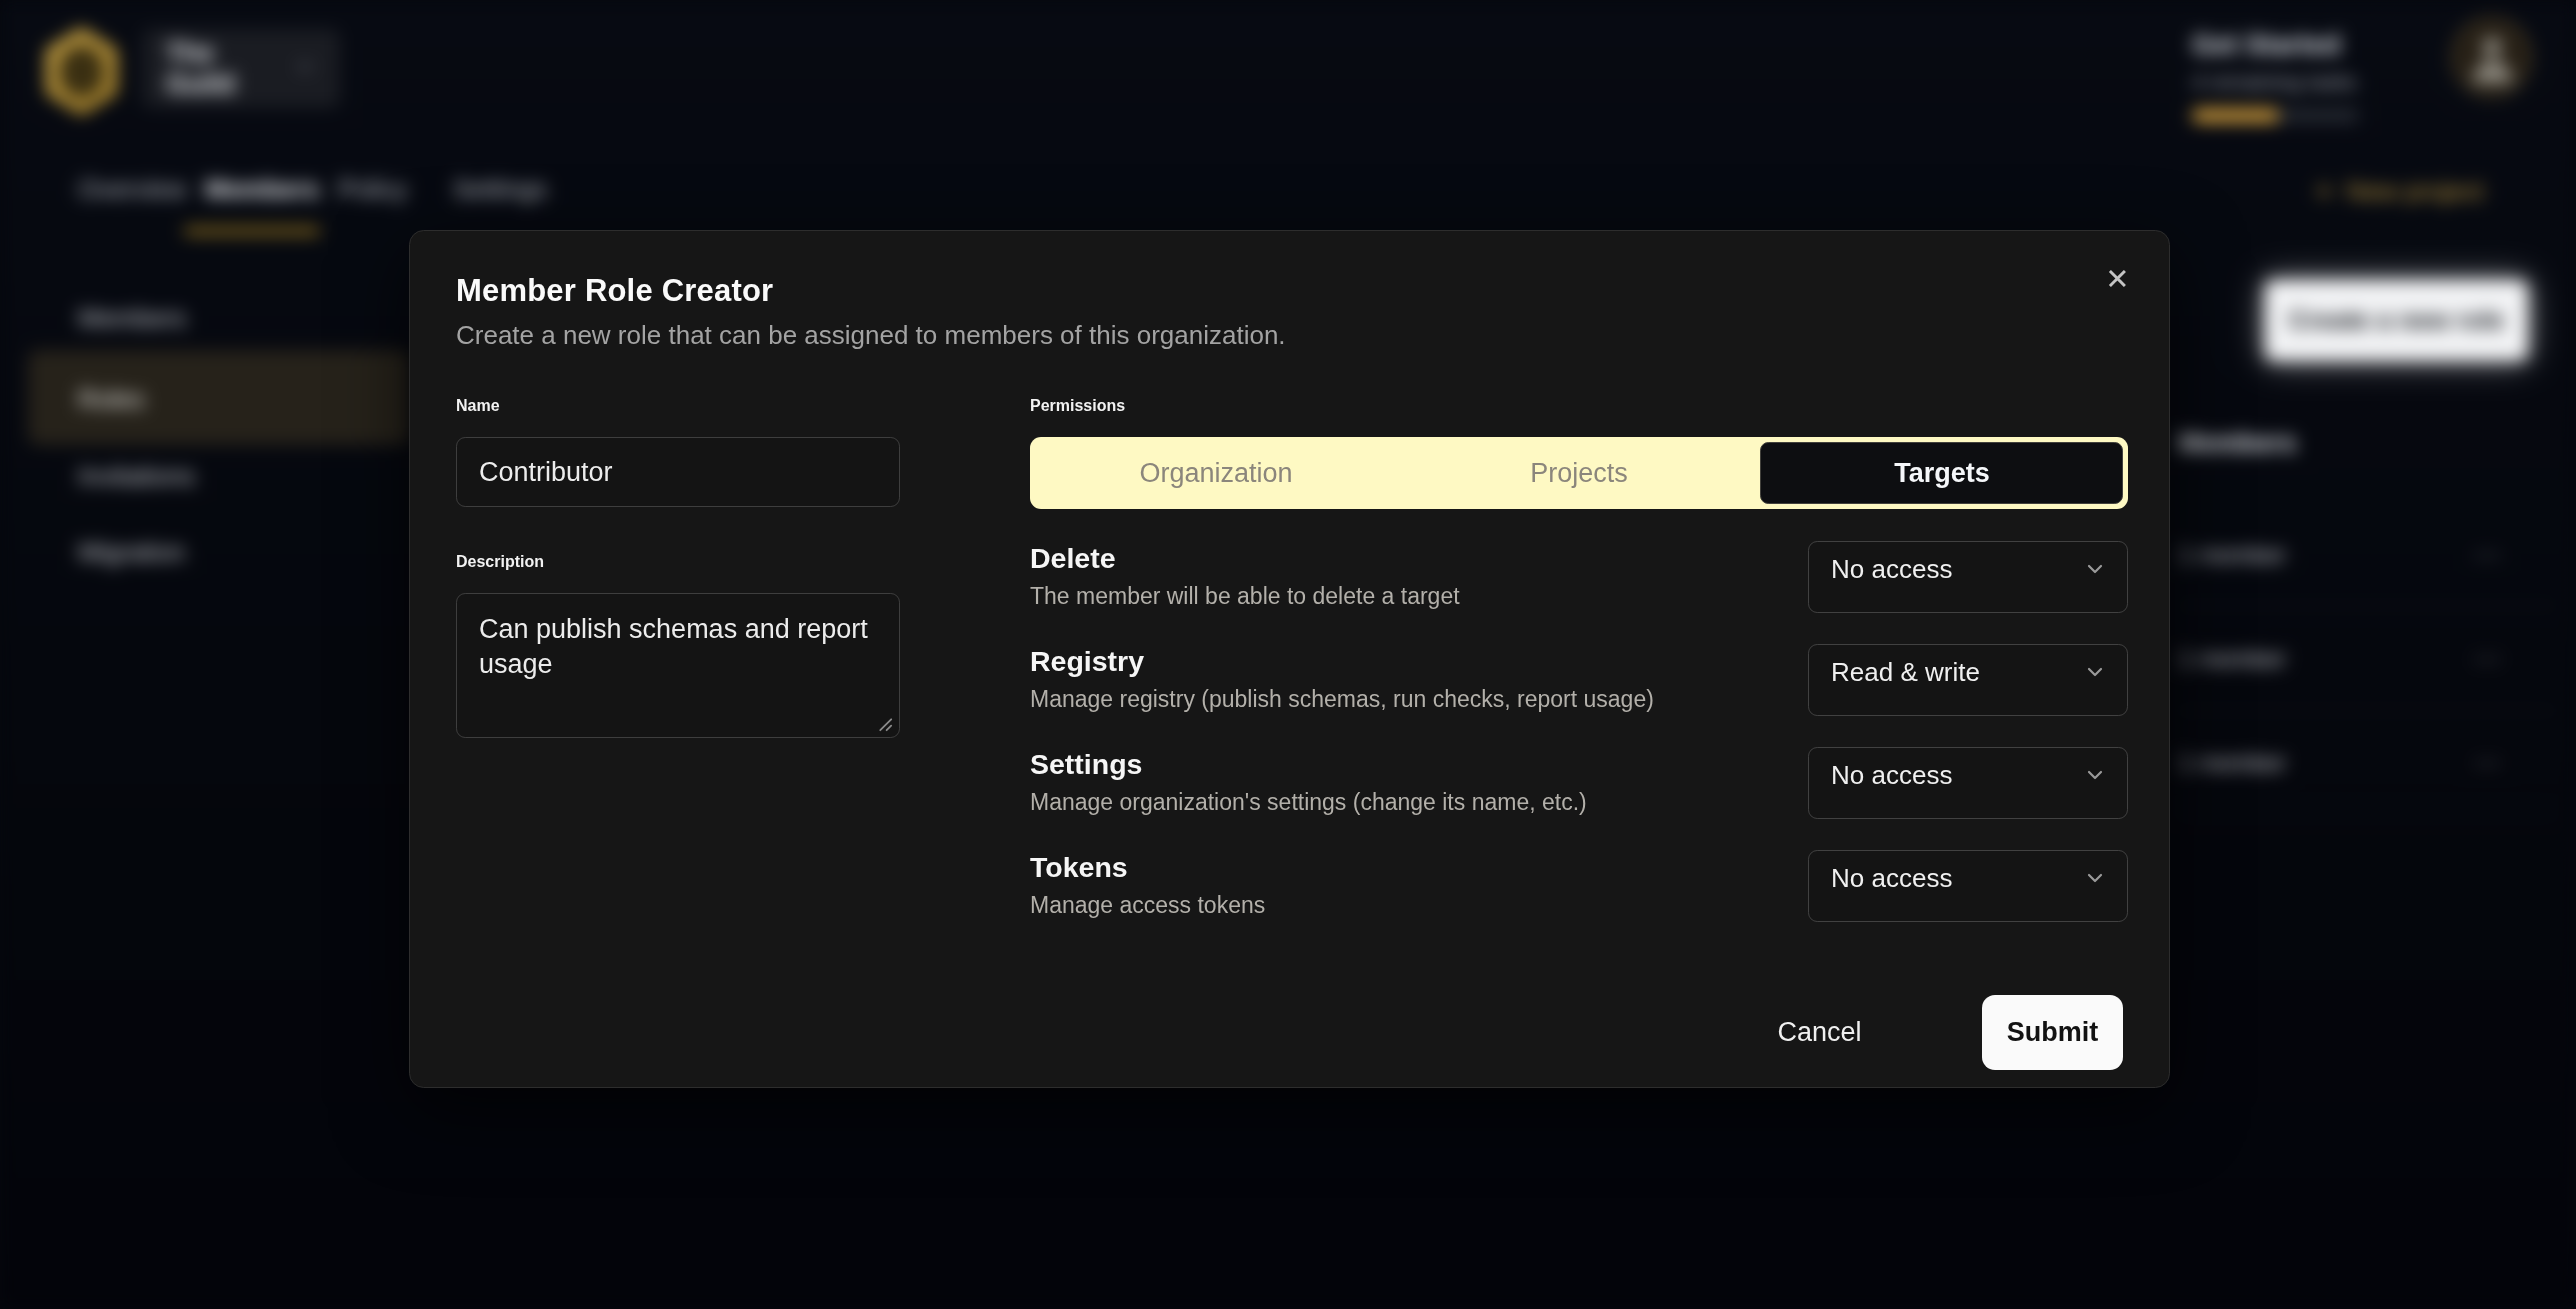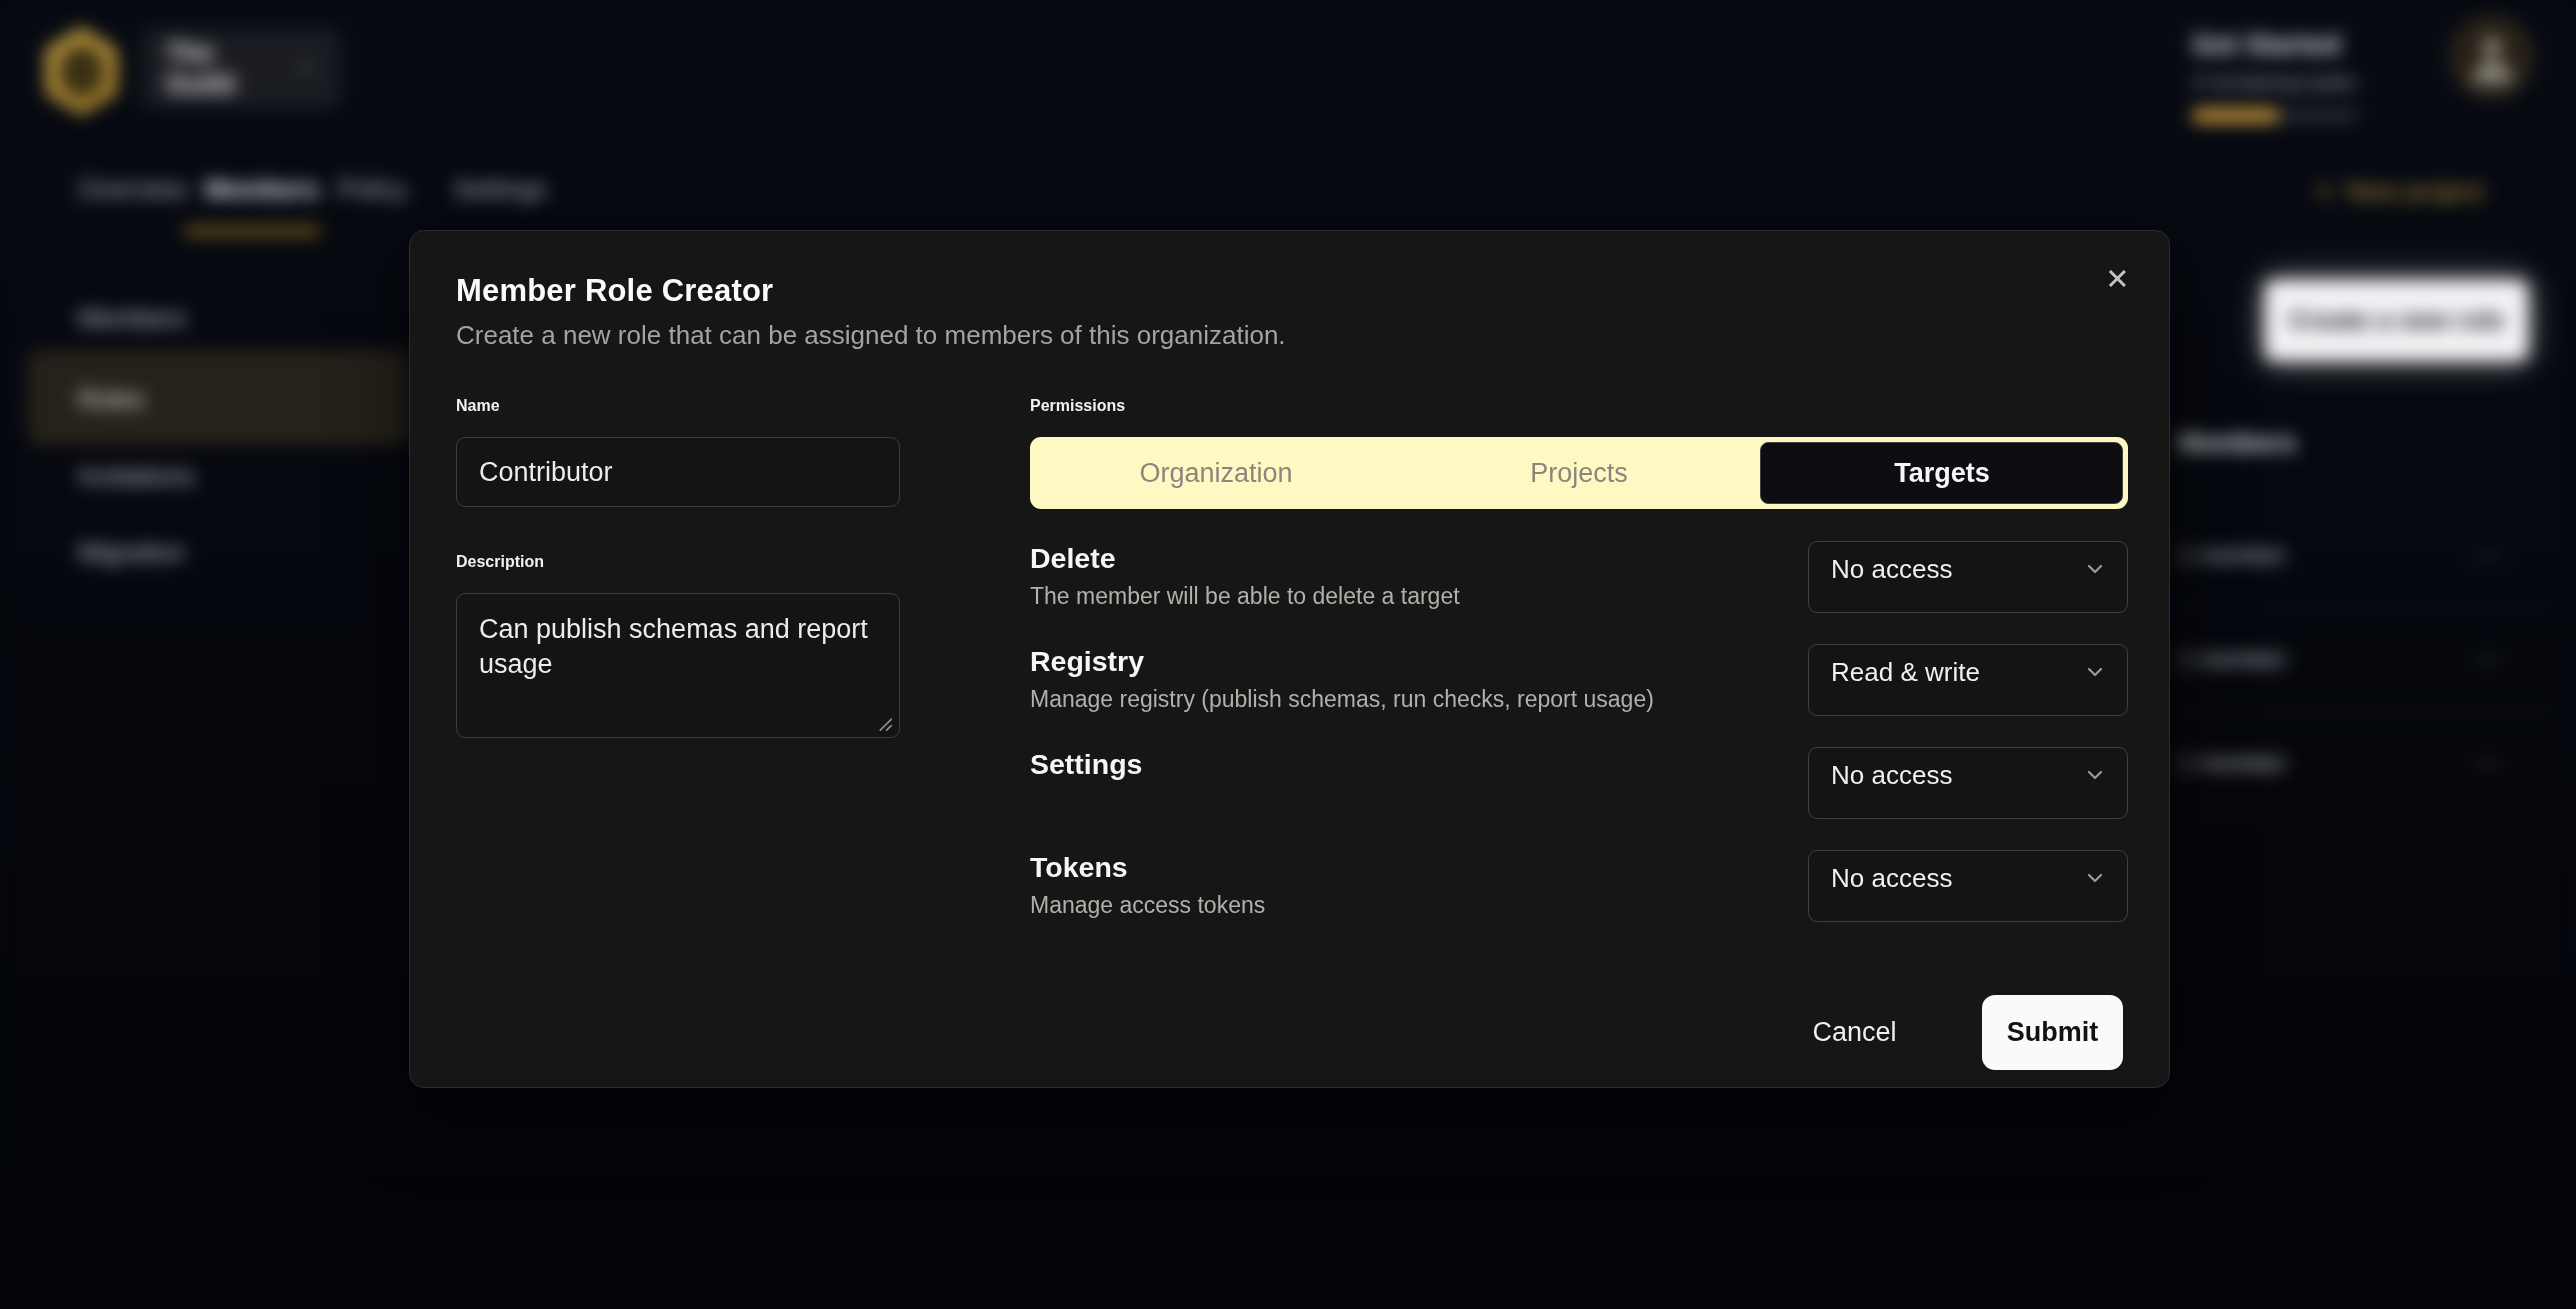--- a/index.html
+++ b/index.html
@@ -104,21 +104,21 @@
   .perm-row { display:flex; justify-content:space-between; align-items:flex-start;
               min-height:72px; margin-bottom:31px; }
   .perm-title { font-size:28.5px; font-weight:700; color:#f6f6f6; line-height:35px; }
   .perm-desc  { font-size:23px; color:#b3b0aa; margin-top:7.3px; }
 
   .dropdown { width:320px; height:72px; flex:none; background:#141414; border:0.9px solid #414141;
               border-radius:9.2px; display:flex; align-items:center; justify-content:space-between;
               padding:0 20px 16px 22px; }
   .dropdown .dd-value { font-size:26px; color:#f0f0f0; }
 
-  .modal-footer { display:flex; justify-content:flex-end; align-items:center; gap:33px; margin-top:42px; }
+  .modal-footer { display:flex; justify-content:flex-end; align-items:center; gap:68px; margin-top:42px; }
   .cancel-btn { font-size:27px; font-weight:500; color:#f0f0f0; padding:9.2px 5.5px; }
   .submit-btn { width:141px; height:75px; background:#fafafa; color:#121212; border-radius:13px;
                 display:flex; align-items:center; justify-content:center;
                 font-size:27px; font-weight:600;margin-left:47px; }
 </style>
 </head>
 <body>
 
 <div class="bg-layer">
 
@@ -241,20 +241,21 @@
           <span class="dd-value">Read &amp; write</span>
           <svg width="24" height="24" viewBox="0 0 24 24">
               <path d="M6 9l6 6 6-6" fill="none" stroke="#9a9a9a" stroke-width="2.2" stroke-linecap="round" stroke-linejoin="round"></path>
             </svg>
         </div>
       </div>
 
       <div class="perm-row">
         <div>
           <div class="perm-title">Settings</div>
+          <div class="perm-desc">Manage organization's settings (change its name, etc.)</div>
         </div>
         <div class="dropdown">
           <span class="dd-value">No access</span>
           <svg width="24" height="24" viewBox="0 0 24 24">
               <path d="M6 9l6 6 6-6" fill="none" stroke="#9a9a9a" stroke-width="2.2" stroke-linecap="round" stroke-linejoin="round"></path>
             </svg>
         </div>
       </div>
 
       <div class="perm-row">

